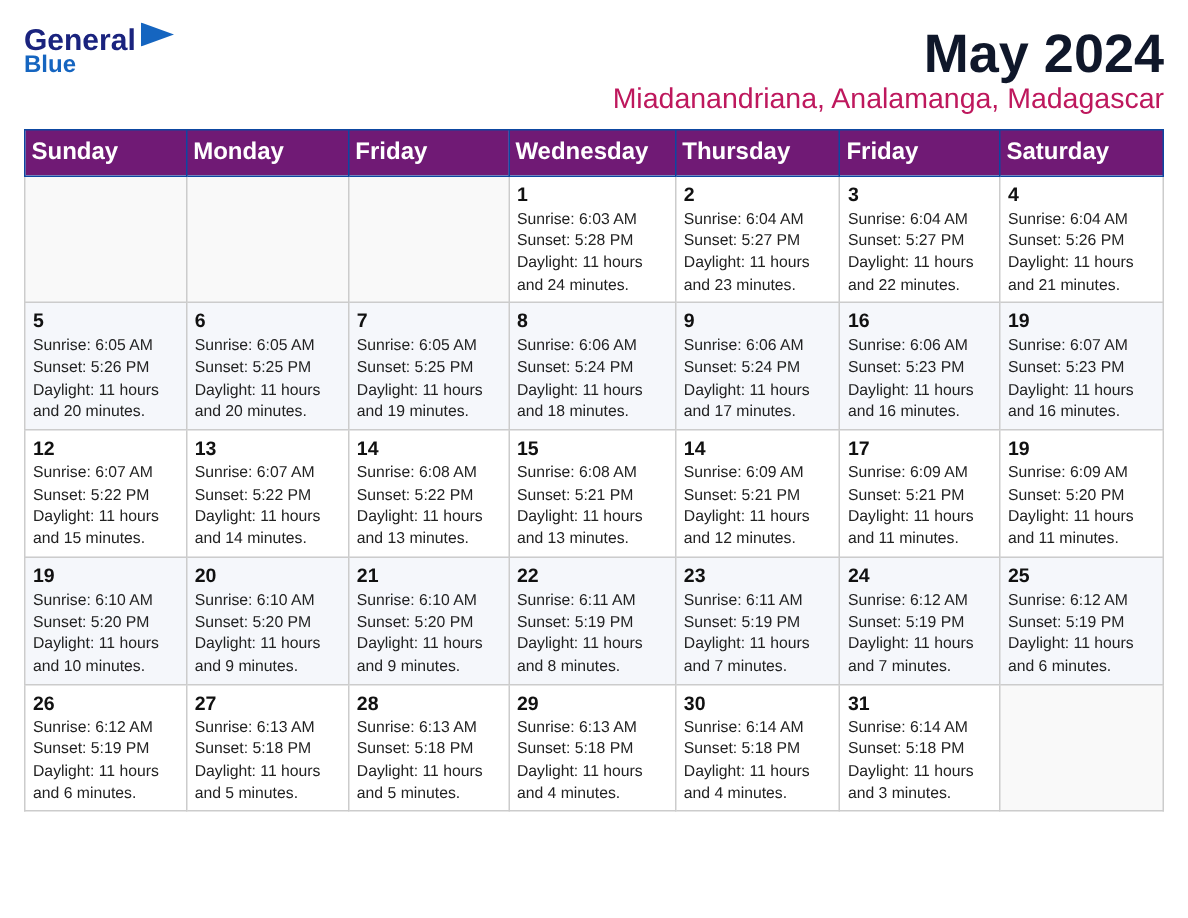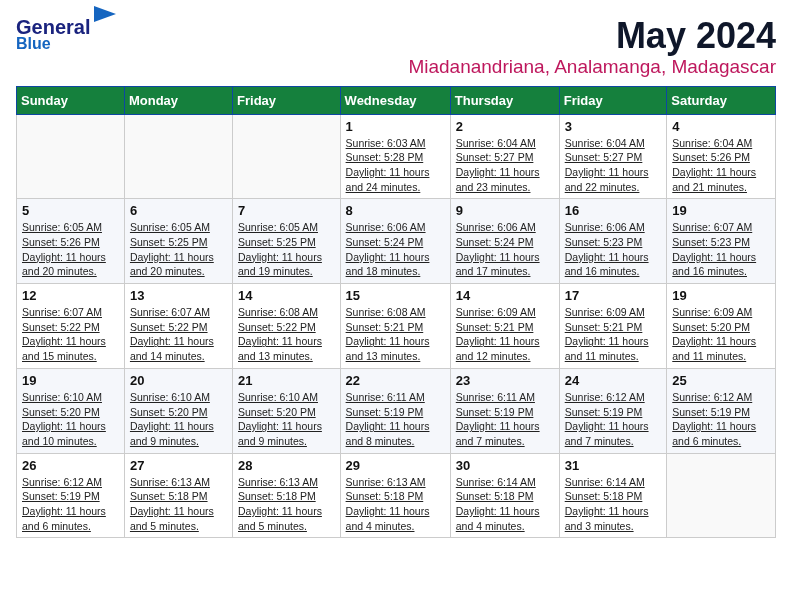--- a/index.html
+++ b/index.html
@@ -33,23 +33,23 @@
     .subtitle {
       font-size: 19px;
       color: #be185d;
     }
     .calendar {
       width: 100%;
       border-collapse: collapse;
       font-size: 11px;
     }
     .calendar thead th {
-      background: #15803d;
+      background: #701a75;
       color: #fff;
-      font-size: 13px;
+      font-size: 16px;
       font-weight: bold;
       padding: 6px 4px;
       text-align: left;
       border: 1px solid #0d47a1;
     }
     .calendar tbody td {
       border: 1px solid #ccc;
       vertical-align: top;
       padding: 4px 5px;
       width: 113px;
@@ -62,28 +62,27 @@
     .day-number {
       font-weight: bold;
       font-size: 13px;
       margin-bottom: 2px;
       color: #111;
     }
     .day-info {
       font-size: 10.5px;
       color: #222;
       line-height: 1.4;
-      text-decoration: underline;
     }
     .empty-cell {
       background: #f9f9f9 !important;
     }
     .logo-wrapper {
       display: flex;
-      align-items: flex-start;
+      align-items: center;
       gap: 2px;
     }
   </style>
 </head>
 <body>
 
 <div class="header">
   <div class="logo">
     <div class="logo-wrapper">
       <span style="font-size:20px;font-weight:bold;color:#1a237e;">General</span>

